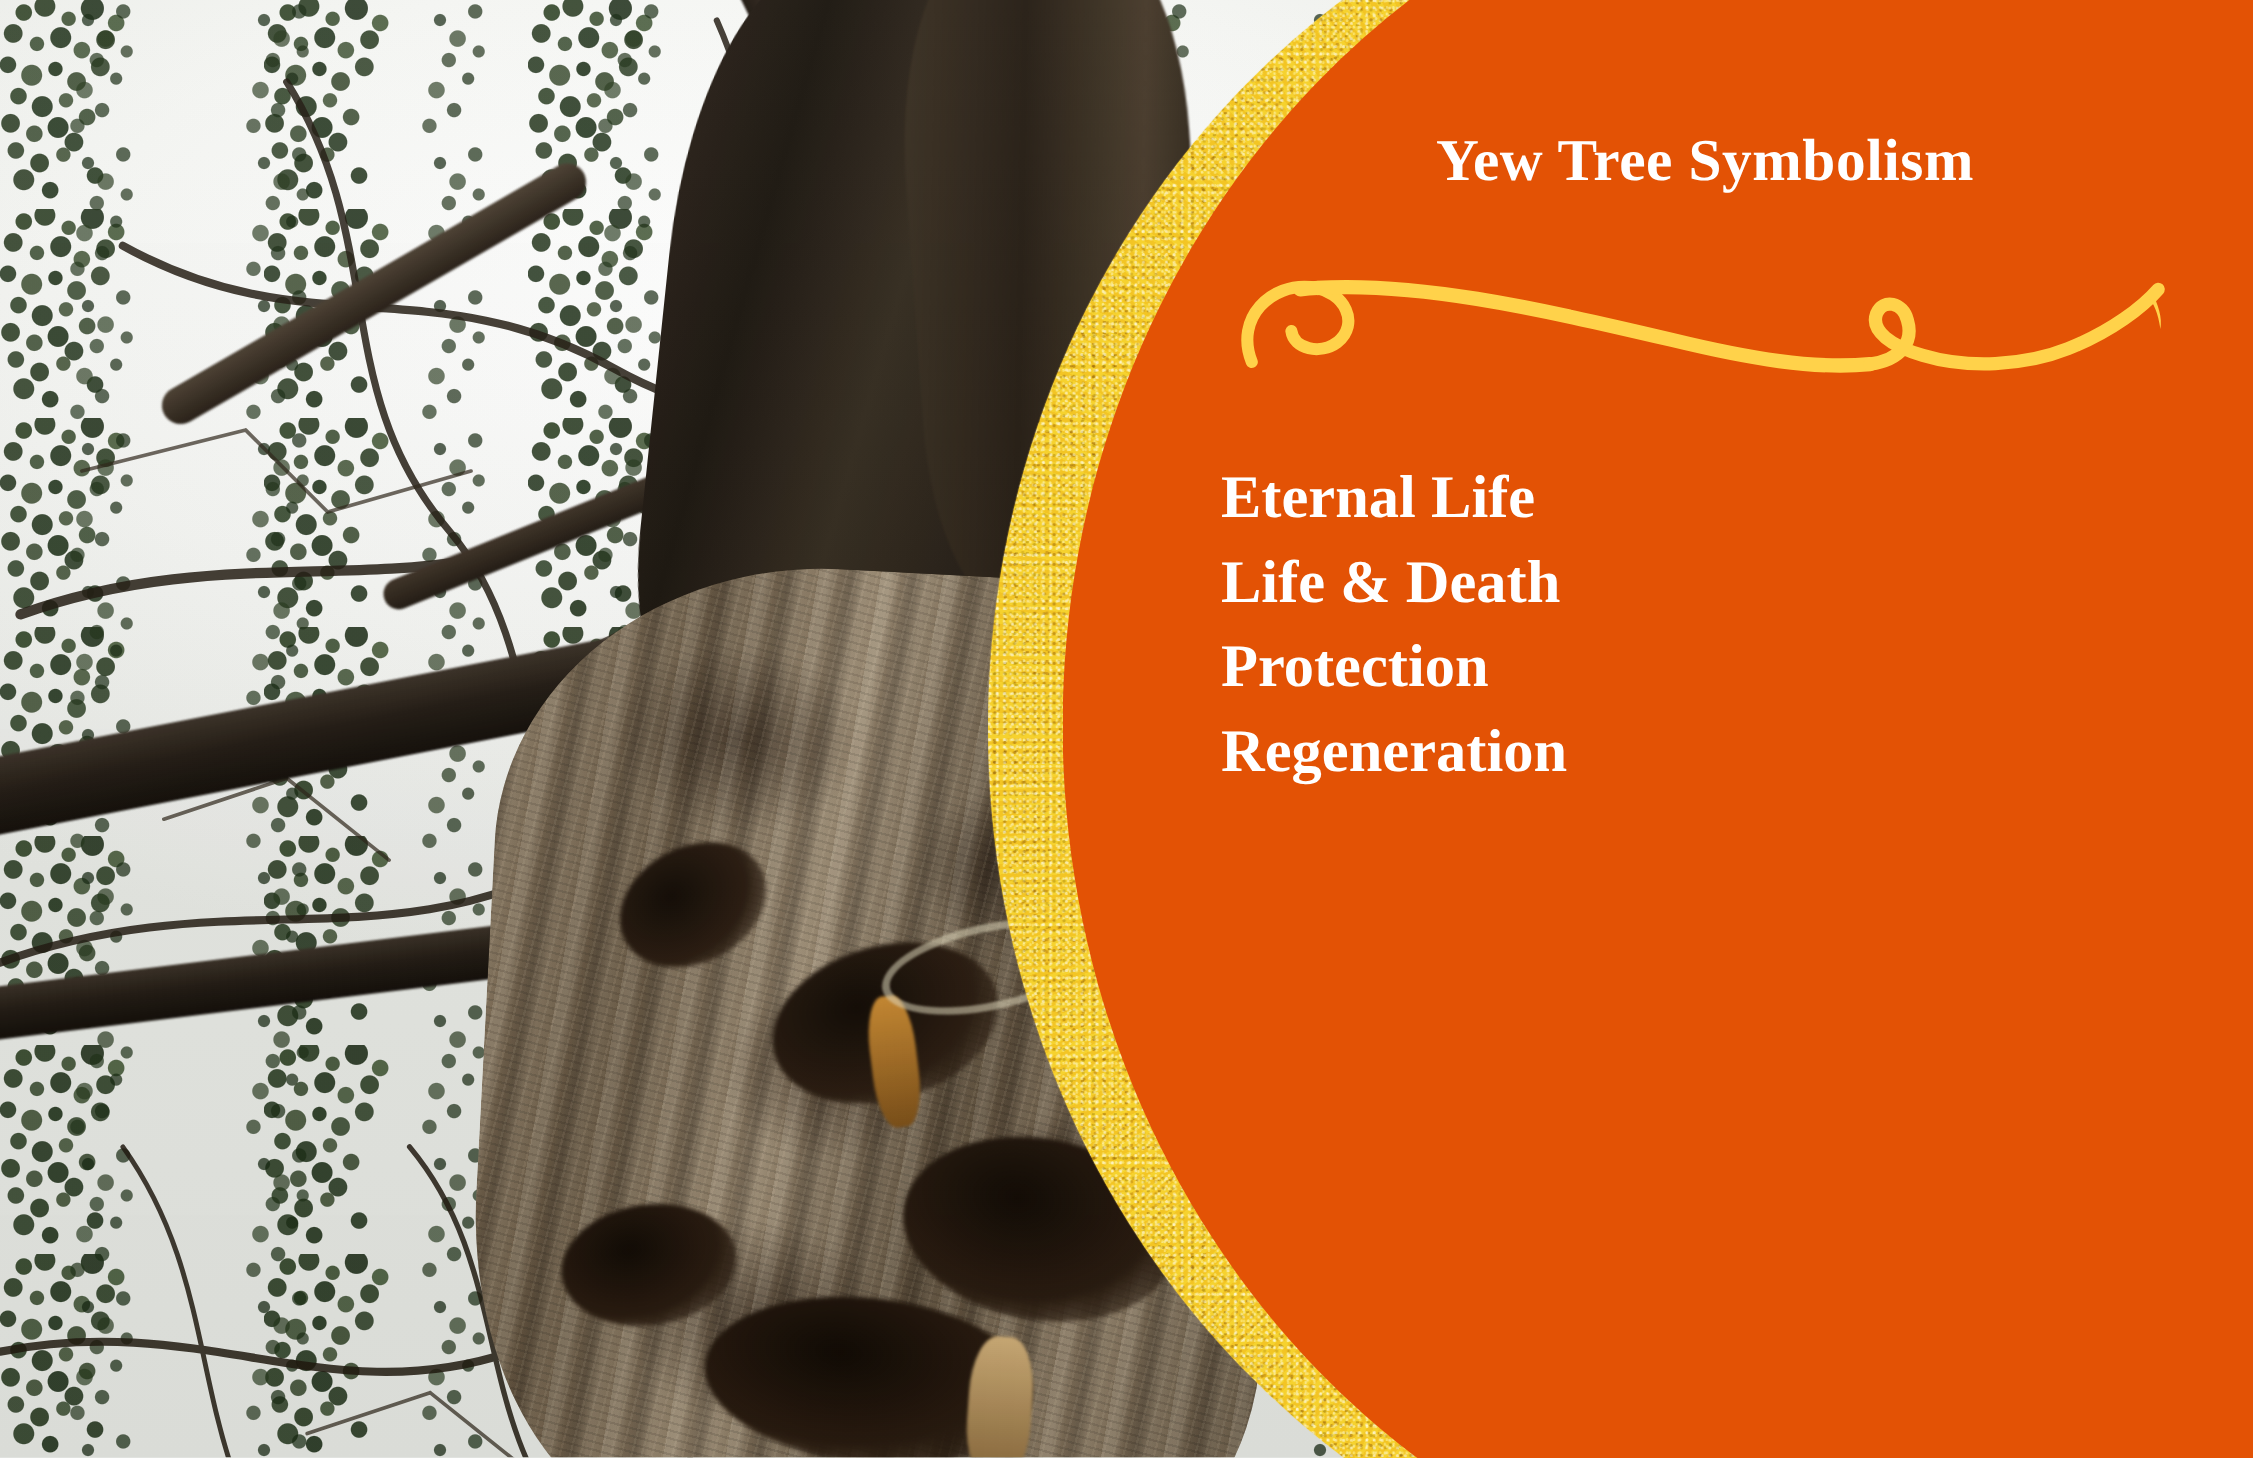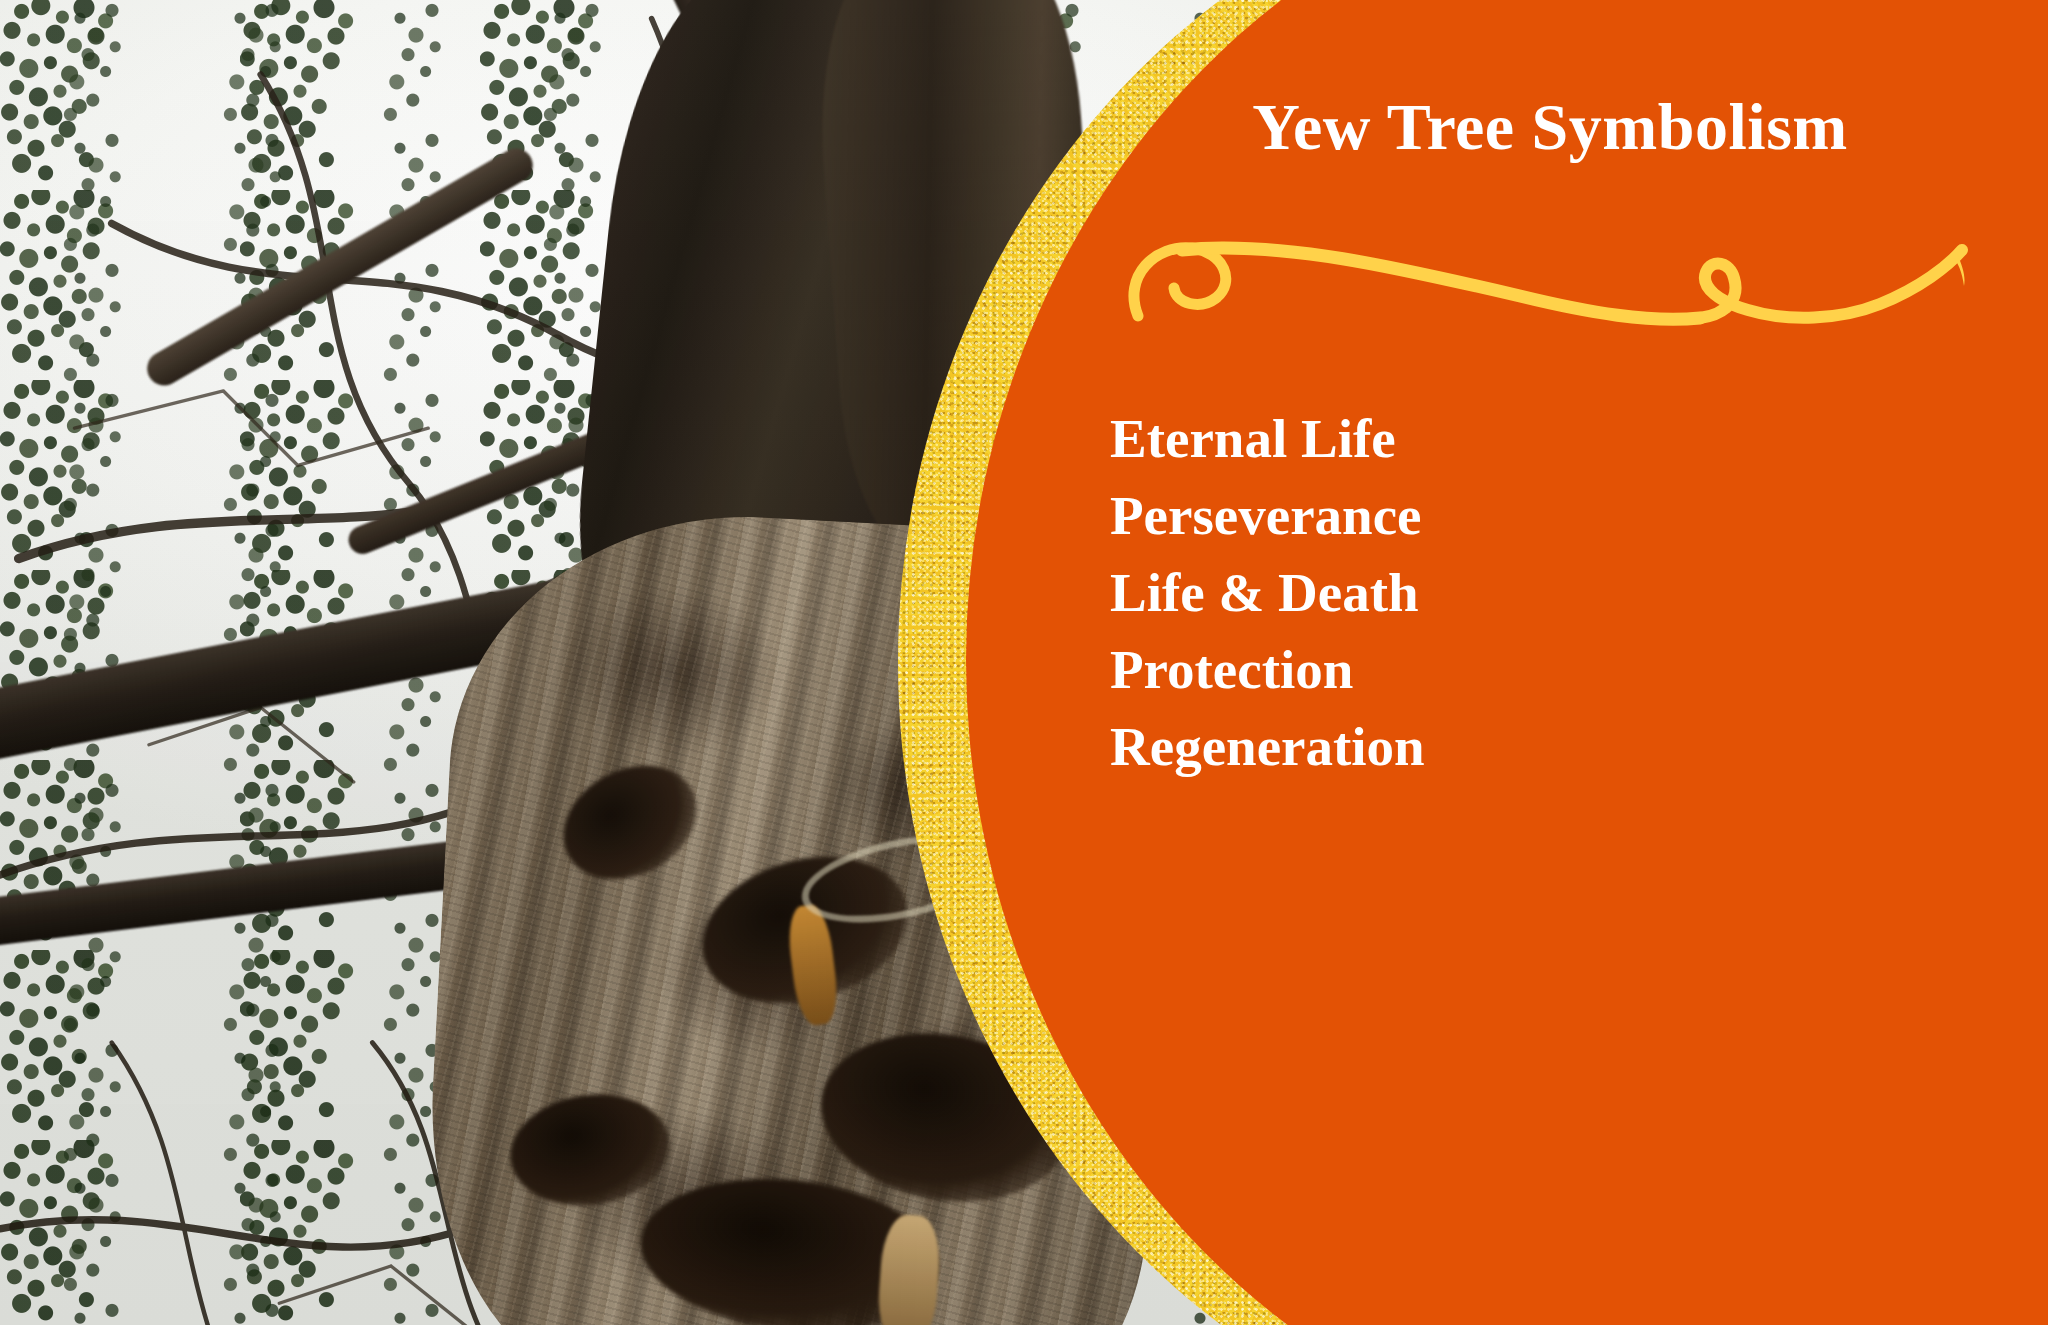--- a/index.html
+++ b/index.html
@@ -228,22 +228,22 @@
   .panel {
     position:absolute;
     left:1110px; top:0;
     width:880px; height:1325px;
     display:flex;
     flex-direction:column;
     align-items:center;
     color:#ffffff;
   }
   .title {
-    margin-top:94px;
-    font-size:66px;
+    margin-top:119px;
+    font-size:54px;
     font-weight:700;
     letter-spacing:.5px;
     line-height:1;
     white-space:nowrap;
     text-align:center;
     color:#ffffff;
   }
   .flourish {
     margin-top:60px;
     width:860px;
@@ -357,20 +357,19 @@
                C 610 42, 592 38, 586 52
                C 580 68, 600 82, 628 90
                C 668 102, 720 100, 760 84
                C 800 68, 828 46, 842 30" stroke="#ffd24a" stroke-width="12" stroke-linecap="round" fill="none"></path>
 
       <path d="M 836 32 C 842 44, 846 56, 844 66 C 842 52, 838 42, 832 36 Z" fill="#ffd24a"></path>
     </svg>
 
     <div class="symbol-list">
       <div class="symbol">Eternal Life</div>
-      <div class="symbol">Perseverance</div>
       <div class="symbol">Life &amp; Death</div>
       <div class="symbol">Protection</div>
       <div class="symbol">Regeneration</div>
     </div>
 
   </div>
 </div>
 
 </body></html>

